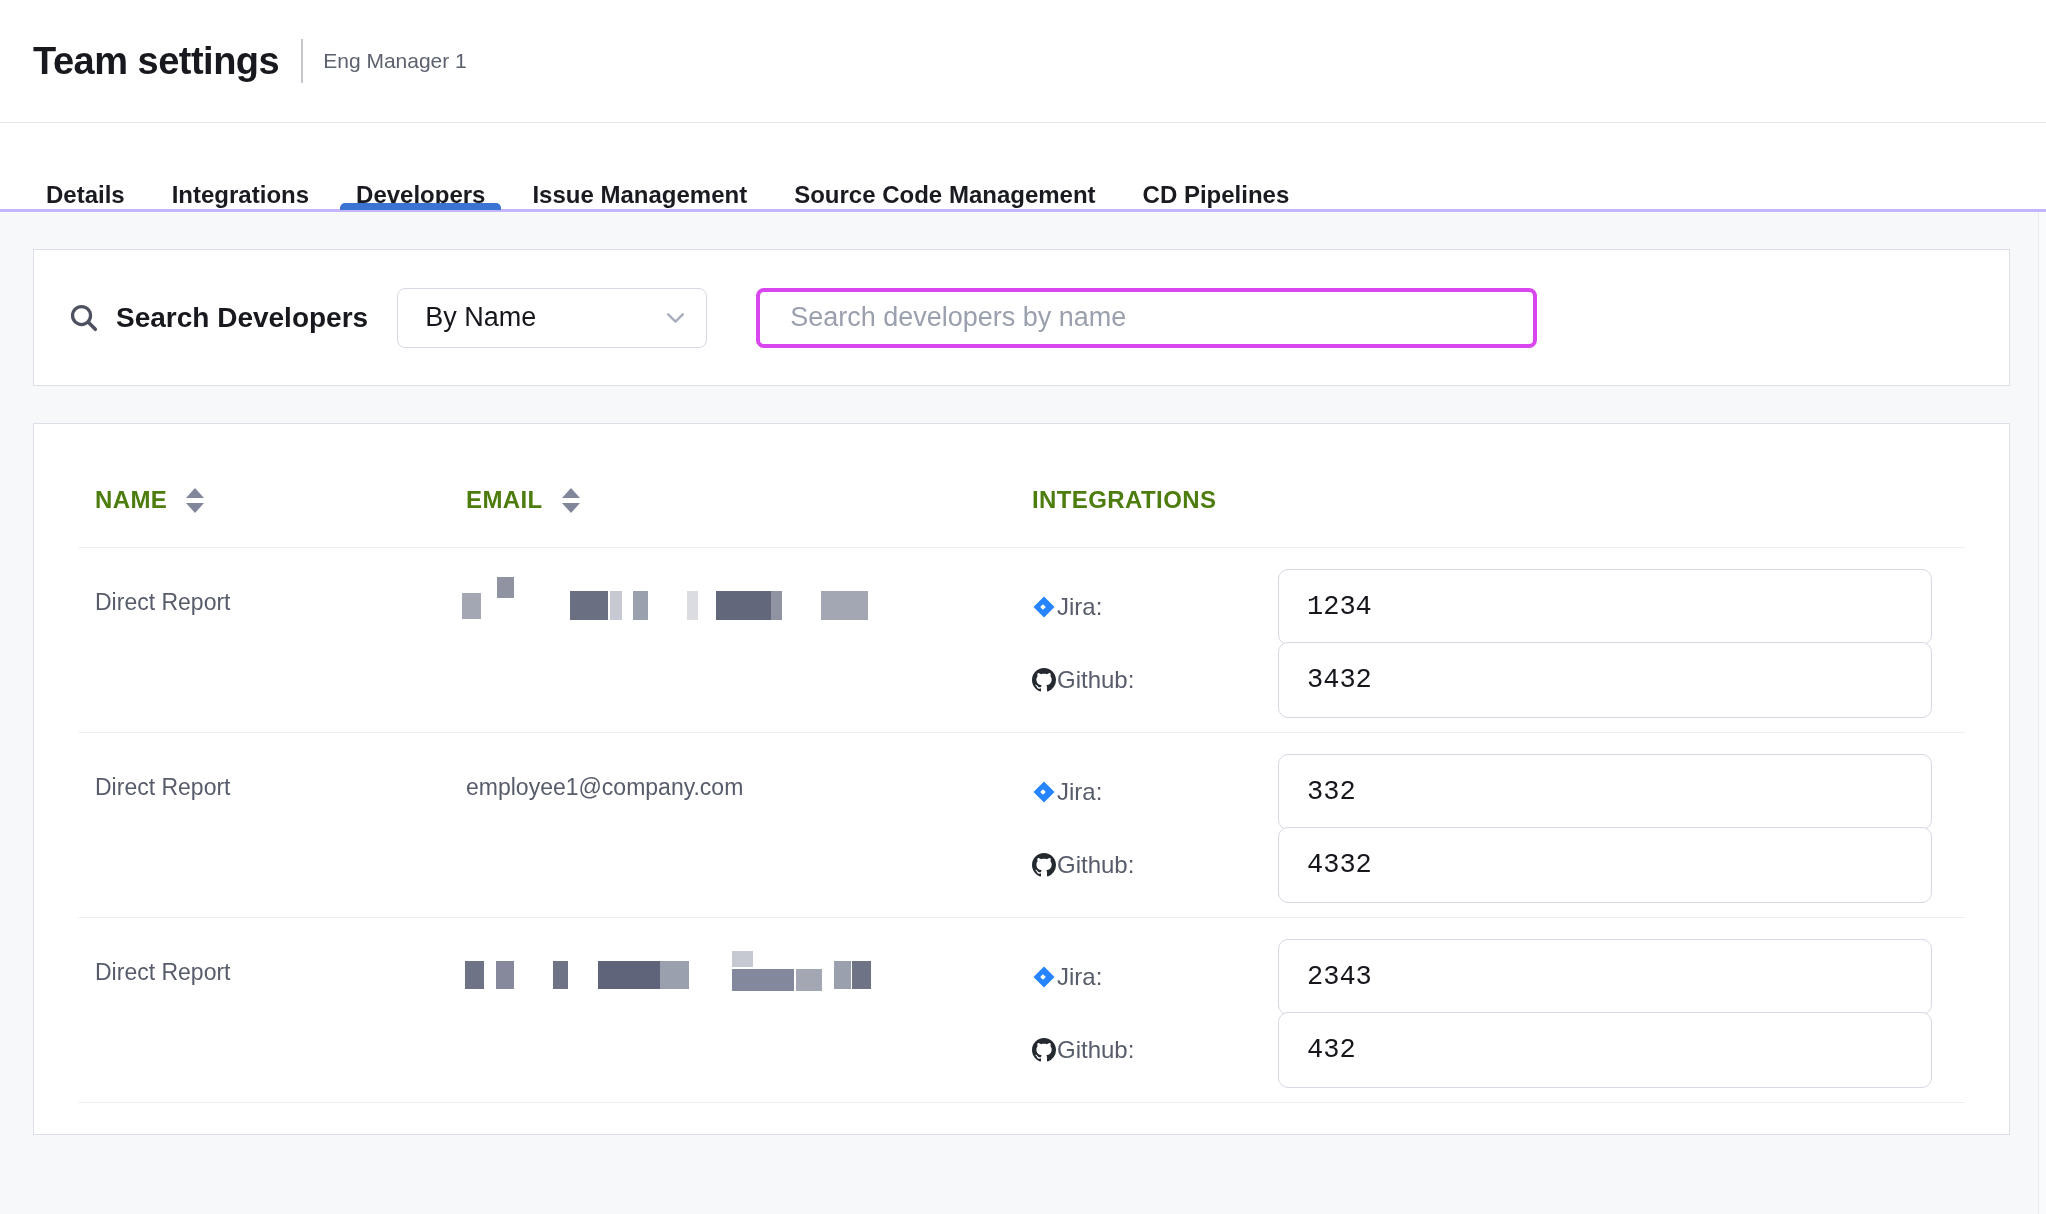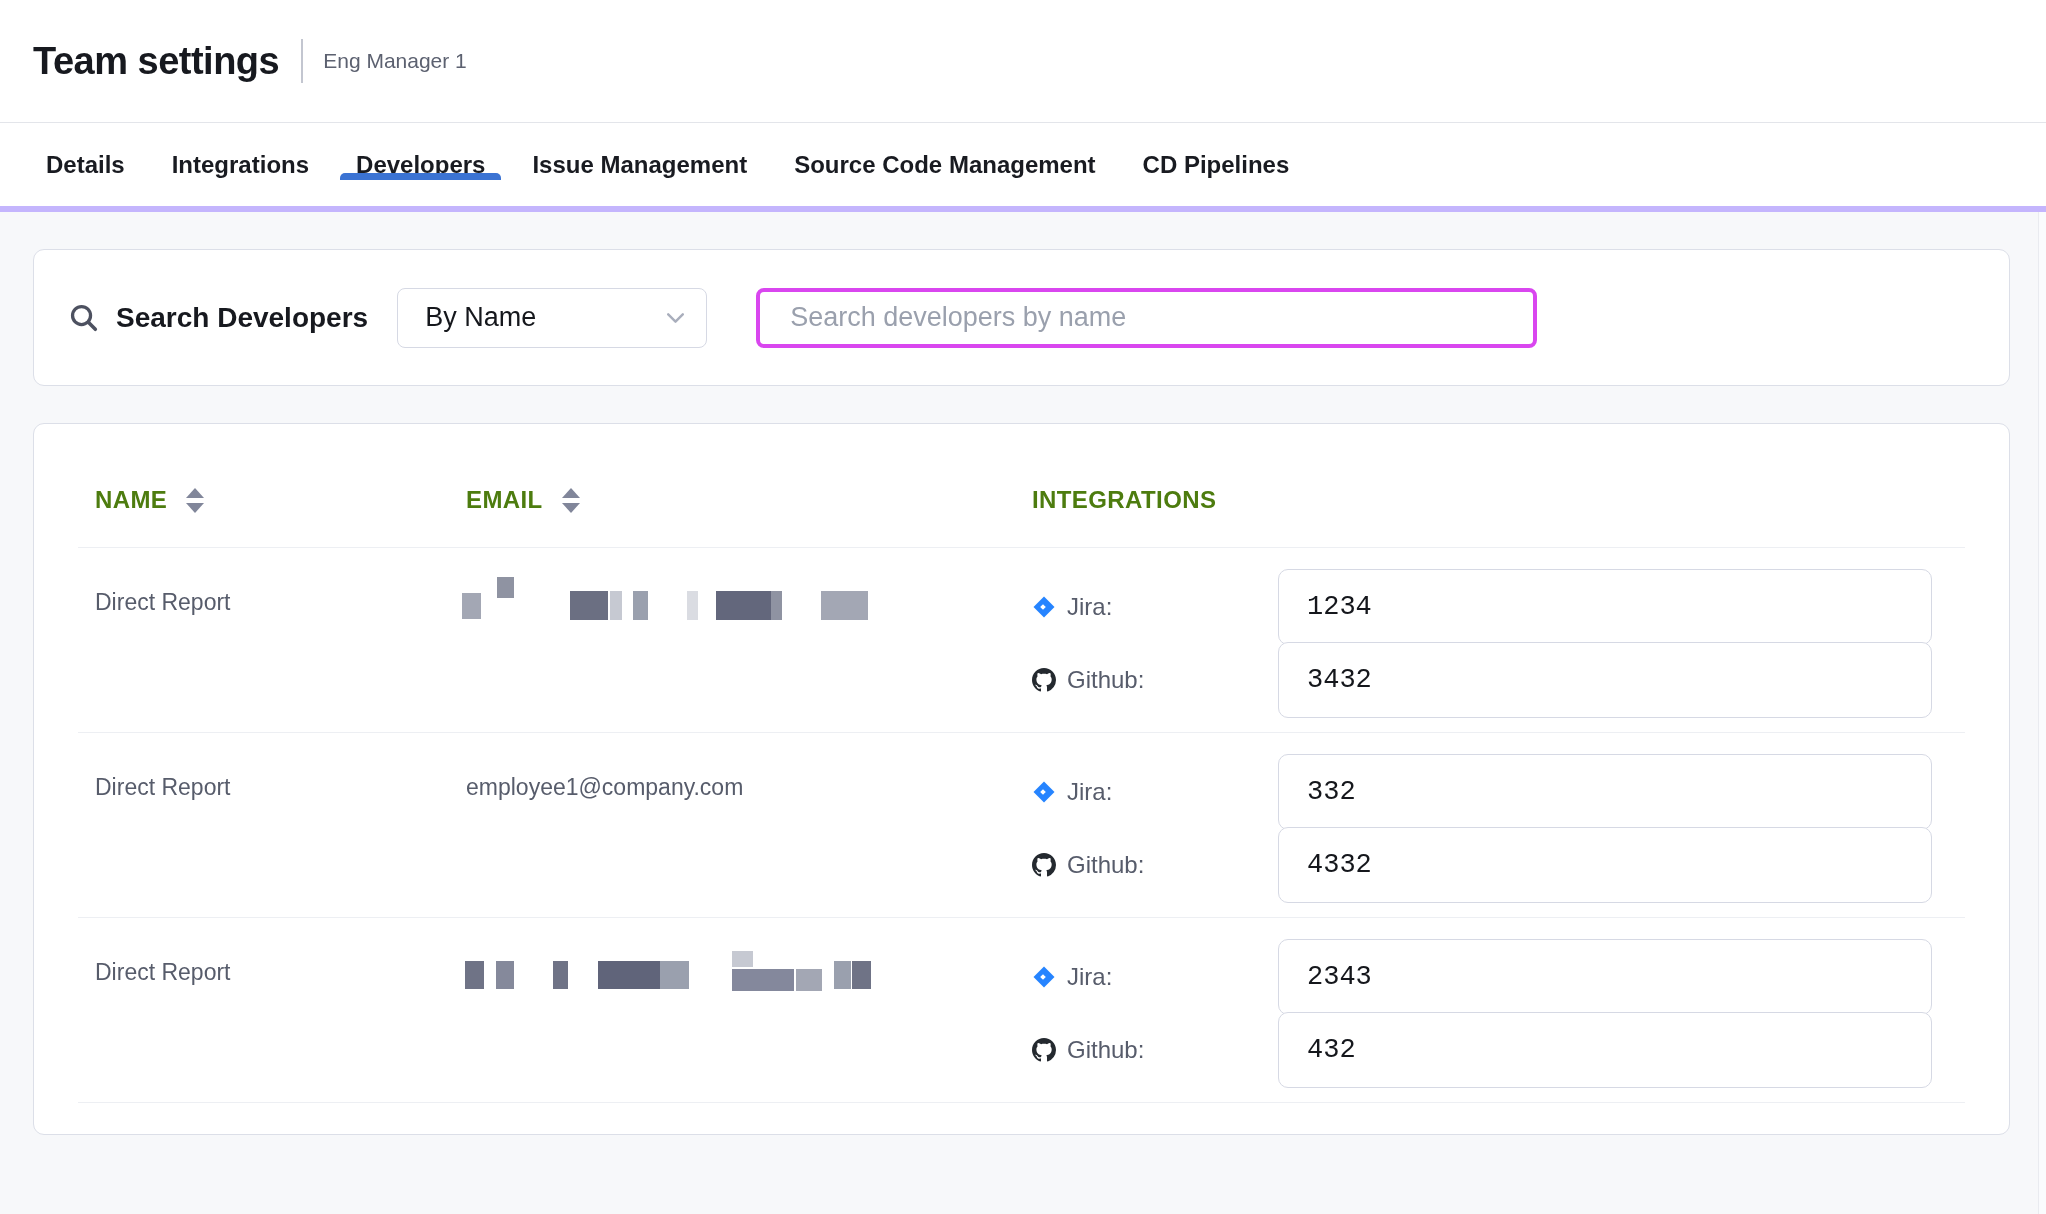--- a/index.html
+++ b/index.html
@@ -7,32 +7,32 @@
     font-family:"Liberation Sans", sans-serif; }
 
   
   .app-header { height:123px; background:#fff; display:flex; align-items:center;
     padding-left:33px; border-bottom:1px solid #e3e5ea; }
   .app-title { font-size:38px; font-weight:700; color:#17191f; letter-spacing:-0.5px; }
   .title-divider { width:2px; height:44px; background:#c3c6d0; margin:0 20px 0 22px; }
   .app-subtitle { font-size:21px; color:#5c6170; }
 
   
-  .tabbar { height:89px; background:#fff; border-bottom:6px solid #c4b5fd;
-    display:flex; align-items:center; padding-left:30px; }
+  .tabbar { height:89px; background:#fff; border-bottom:3px solid #c4b5fd;
+    display:flex; align-items:flex-end; padding-left:30px; }
   .tab { position:relative; display:flex; align-items:center; padding:0 16px;
     margin-right:15px; font-size:24px; font-weight:600; color:#191b21;
     background:none; border:none; cursor:pointer; font-family:inherit; }
   .tab.active::after { content:""; position:absolute; left:0; right:0; bottom:-1px;
     height:7px; background:var(--accent,#3b73d3); border-radius:5px 5px 0 0; }
 
   
   .main { background:#f7f8fa; height:1002px; padding:37px 36px 0 33px; }
 
-  .card { background:#fff; border:1px solid #dcdfe8; border-radius:11px; }
+  .card { background:#fff; border:1px solid #dcdfe8; border-radius:0; }
 
   
   .search-card { height:137px; display:flex; align-items:center; padding:0 35px;
     margin-bottom:37px; }
   .search-icon { width:30px; height:30px; flex:0 0 auto; }
   .search-label { font-size:28px; font-weight:700; color:#17191f; margin-left:17px; }
   .filter-select { margin-left:29px; width:310px; height:60px; border:1px solid #d6d9e4;
     border-radius:8px; display:flex; align-items:center; padding:0 22px 0 27px;
     background:#fff; cursor:pointer; }
   .filter-select .value { font-size:27px; color:#15171c; font-weight:500; flex:1; }
@@ -52,21 +52,21 @@
 
   .trow { display:grid; grid-template-columns:388px 566px 1fr;
     border-bottom:1.5px solid #edeff3; min-height:185px; }
   .name-cell, .email-cell { font-size:23px; color:#575c6b; padding-top:41px; }
   .email-cell { position:relative; }
   .redacted { position:relative; height:60px; margin-top:-16px; }
   .redacted i { position:absolute; display:block; }
 
   .integrations-cell { padding:27px 0 0 0; }
   .int-line { display:flex; align-items:center; height:64px; margin-bottom:9px; }
-  .int-label { width:246px; display:flex; align-items:center; gap:11px;
+  .int-label { width:246px; display:flex; align-items:center; gap:1px;
     font-size:24px; color:#575c6b; }
   .int-input { width:654px; height:76px; border:1px solid #d6d9e4; border-radius:10px;
     font-size:27px; color:#15171c; padding:0 28px; font-family:Liberation Mono, monospace; outline:none;
     background:#fff; }
 
   
   .scrollbar-track { position:fixed; right:0; top:212px; bottom:0; width:8px;
     background:#fafbfd; border-left:1px solid #e9ebf0; }
 
   svg { display:block; }

